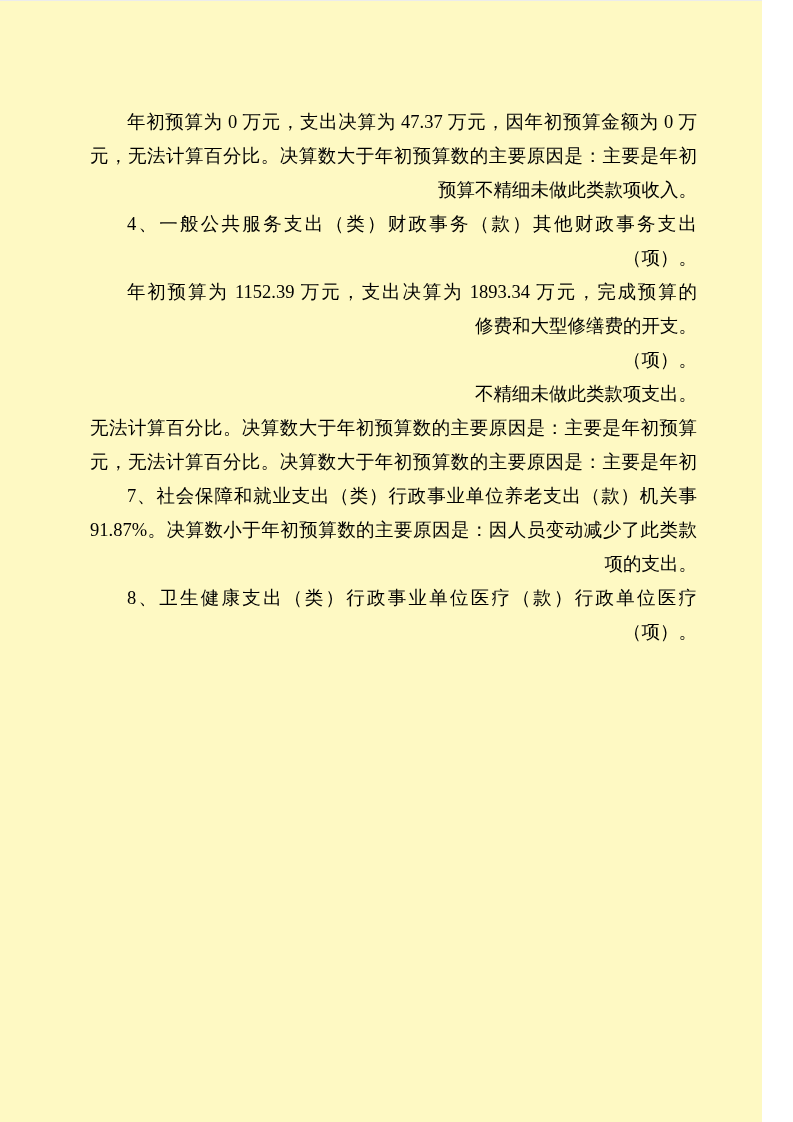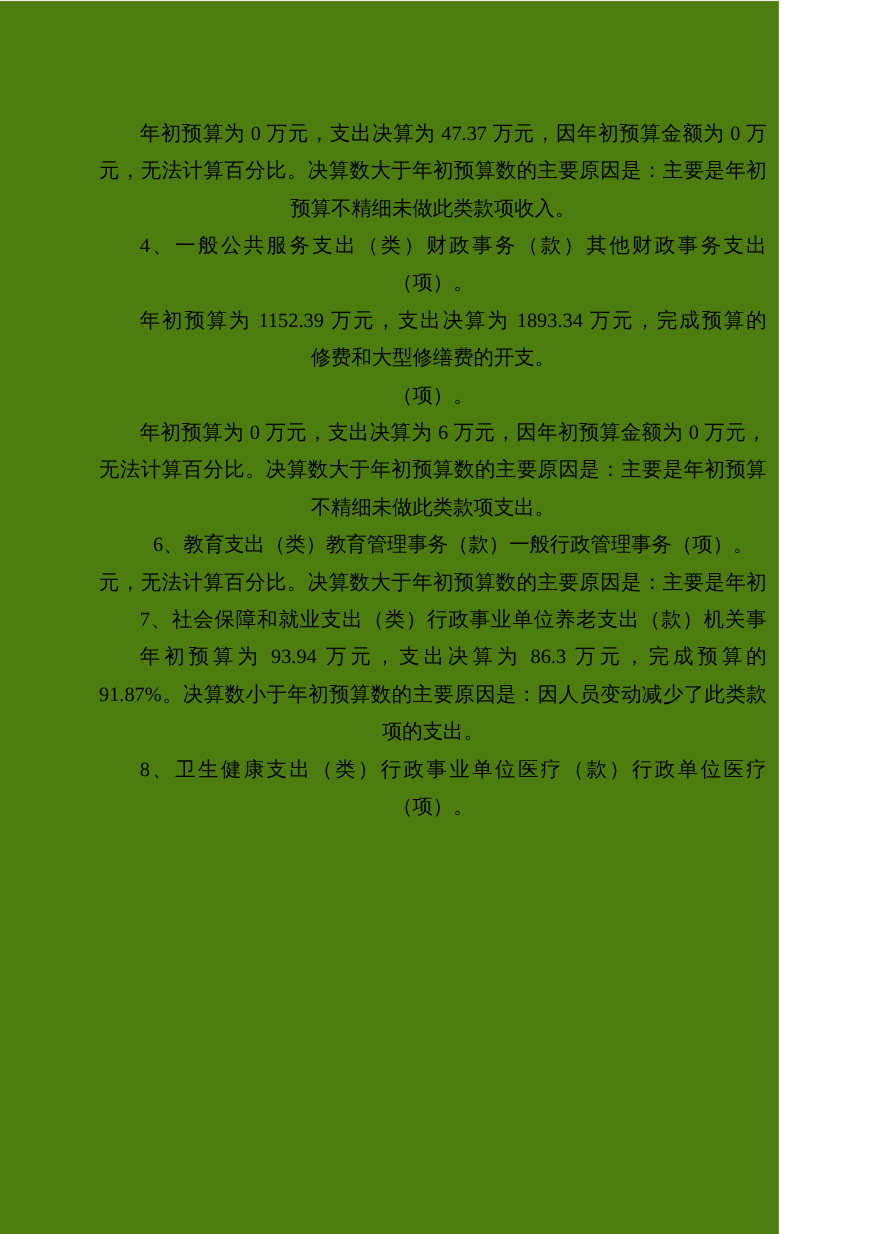--- a/index.html
+++ b/index.html
@@ -2,23 +2,23 @@
 <html><head>
 <meta charset="utf-8">
 <style>
   html, body {
     margin: 0;
     padding: 0;
     background: #ffffff;
   }
   .page {
     position: relative;
-    width: 708px;
+    width: 762px;
     height: 1122px;
-    background: #4d7c0f;
+    background: #fef9c3;
     overflow: hidden;
     font-family: "Liberation Serif", "DejaVu Serif", serif;
     color: #000000;
   }
   .page-top-edge {
     position: absolute;
     top: 0; left: 0;
     width: 100%;
     height: 1px;
     background: #ececec;
@@ -28,21 +28,21 @@
     left: 90px;
     top: 105px;
     width: 607px;
     font-size: 18.5px;
     line-height: 34px;
     color: #000000;
   }
   .line {
     height: 34px;
     overflow: hidden;
-    text-align: center;
+    text-align: right;
     white-space: nowrap;
   }
   .line.fill {
     white-space: normal;
     text-align: justify;
     text-align-last: justify;
   }
   .line.indent {
     text-indent: 37px;
   }
@@ -55,25 +55,22 @@
 
   <div class="doc-body">
     <div class="line indent fill">年初预算为 0 万元，支出决算为 47.37 万元，因年初预算金额为 0 万</div>
     <div class="line fill">元，无法计算百分比。决算数大于年初预算数的主要原因是：主要是年初</div>
     <div class="line">预算不精细未做此类款项收入。</div>
     <div class="line indent fill">4、一般公共服务支出（类）财政事务（款）其他财政事务支出</div>
     <div class="line">（项）。</div>
     <div class="line indent fill">年初预算为 1152.39 万元，支出决算为 1893.34 万元，完成预算的</div>
     <div class="line">修费和大型修缮费的开支。</div>
     <div class="line">（项）。</div>
-    <div class="line indent fill">年初预算为 0 万元，支出决算为 6 万元，因年初预算金额为 0 万元，</div>
+    <div class="line">不精细未做此类款项支出。</div>
     <div class="line fill">无法计算百分比。决算数大于年初预算数的主要原因是：主要是年初预算</div>
-    <div class="line">不精细未做此类款项支出。</div>
-    <div class="line indent">6、教育支出（类）教育管理事务（款）一般行政管理事务（项）。</div>
     <div class="line fill">元，无法计算百分比。决算数大于年初预算数的主要原因是：主要是年初</div>
     <div class="line indent fill">7、社会保障和就业支出（类）行政事业单位养老支出（款）机关事</div>
-    <div class="line indent fill">年初预算为 93.94 万元，支出决算为 86.3 万元，完成预算的</div>
     <div class="line fill">91.87%。决算数小于年初预算数的主要原因是：因人员变动减少了此类款</div>
     <div class="line">项的支出。</div>
     <div class="line indent fill">8、卫生健康支出（类）行政事业单位医疗（款）行政单位医疗</div>
     <div class="line">（项）。</div>
   </div>
 </div>
 
 </body></html>

